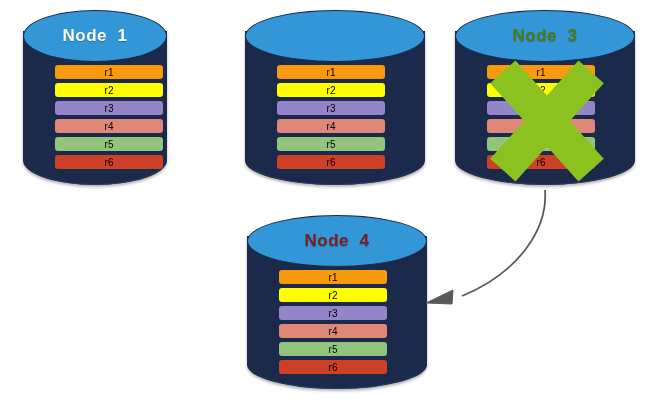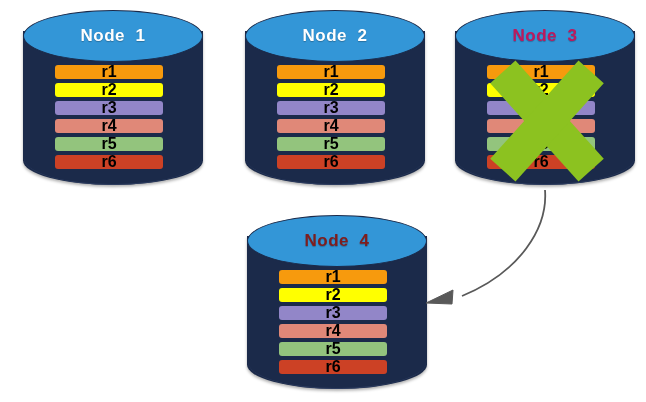--- a/index.html
+++ b/index.html
@@ -76,22 +76,22 @@
     top: 0;
     width: 100%;
     height: 100%;
   }
   .row {
     position: absolute;
     height: 14px;
     display: flex;
     align-items: center;
     justify-content: center;
-    font-size: 16px;
-    font-weight: bold;
+    font-size: 10px;
+    font-weight: normal;
     color: #000000;
     border-radius: 3px;
     box-sizing: border-box;
   }
 
   
   .cross {
     position: absolute;
     pointer-events: none;
   }
@@ -116,21 +116,21 @@
     width: 646px;
     height: 402px;
     pointer-events: none;
   }
 </style>
 </head>
 <body style="background: rgb(255, 255, 255);">
 
 <div id="canvas">
 
-  <div class="node" style="left:23px; top:10px; width:180px; height:175px;">
+  <div class="node" style="left:23px; top:10px; width:144px; height:175px;">
     <div class="cyl-body" style="background: rgb(27, 42, 74);"></div>
     <div class="cyl-top" style="background: rgb(51, 150, 215); border-color: rgb(27, 42, 74);"></div>
     <div class="node-title" style="color: rgb(255, 255, 255);">Node  1</div>
     <div class="rows">
       <div class="row" style="left: 32px; width: 108px; top: 55px; background: rgb(247, 154, 13);">
         <span>r1</span>
       </div>
       <div class="row" style="left: 32px; width: 108px; top: 73px; background: rgb(255, 255, 0);">
         <span>r2</span>
       </div>
@@ -145,21 +145,20 @@
       </div>
       <div class="row" style="left: 32px; width: 108px; top: 145px; background: rgb(204, 65, 37);">
         <span>r6</span>
       </div>
     </div>
   </div>
 
   <div class="node" style="left:245px; top:10px; width:180px; height:175px;">
     <div class="cyl-body" style="background: rgb(27, 42, 74);"></div>
     <div class="cyl-top" style="background: rgb(51, 150, 215); border-color: rgb(27, 42, 74);"></div>
-    <div class="node-title" style="color: rgb(255, 255, 255);">Node  2</div>
     <div class="rows">
       <div class="row" style="left: 32px; width: 108px; top: 55px; background: rgb(247, 154, 13);">
         <span>r1</span>
       </div>
       <div class="row" style="left: 32px; width: 108px; top: 73px; background: rgb(255, 255, 0);">
         <span>r2</span>
       </div>
       <div class="row" style="left: 32px; width: 108px; top: 91px; background: rgb(146, 134, 200);">
         <span>r3</span>
       </div>
@@ -171,21 +170,21 @@
       </div>
       <div class="row" style="left: 32px; width: 108px; top: 145px; background: rgb(204, 65, 37);">
         <span>r6</span>
       </div>
     </div>
   </div>
 
   <div class="node" style="left:455px; top:10px; width:180px; height:175px;">
     <div class="cyl-body" style="background: rgb(27, 42, 74);"></div>
     <div class="cyl-top" style="background: rgb(51, 150, 215); border-color: rgb(27, 42, 74);"></div>
-    <div class="node-title" style="color: #be185d;">Node  3</div>
+    <div class="node-title" style="color: #4d7c0f;">Node  3</div>
     <div class="rows">
       <div class="row" style="left: 32px; width: 108px; top: 55px; background: rgb(247, 154, 13);">
         <span>r1</span>
       </div>
       <div class="row" style="left: 32px; width: 108px; top: 73px; background: rgb(255, 255, 0);">
         <span>r2</span>
       </div>
       <div class="row" style="left: 32px; width: 108px; top: 91px; background: rgb(146, 134, 200);">
         <span>r3</span>
       </div>

